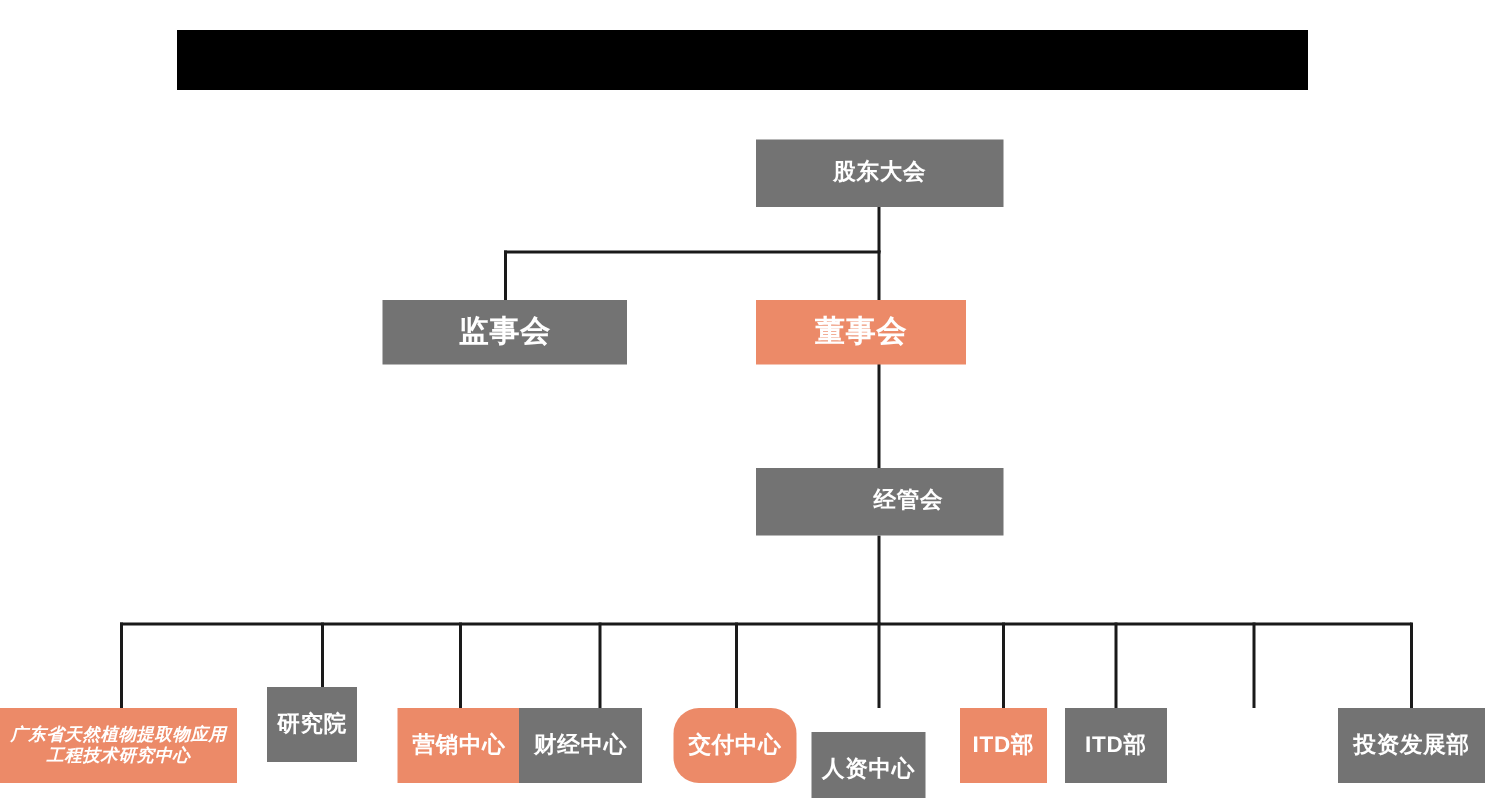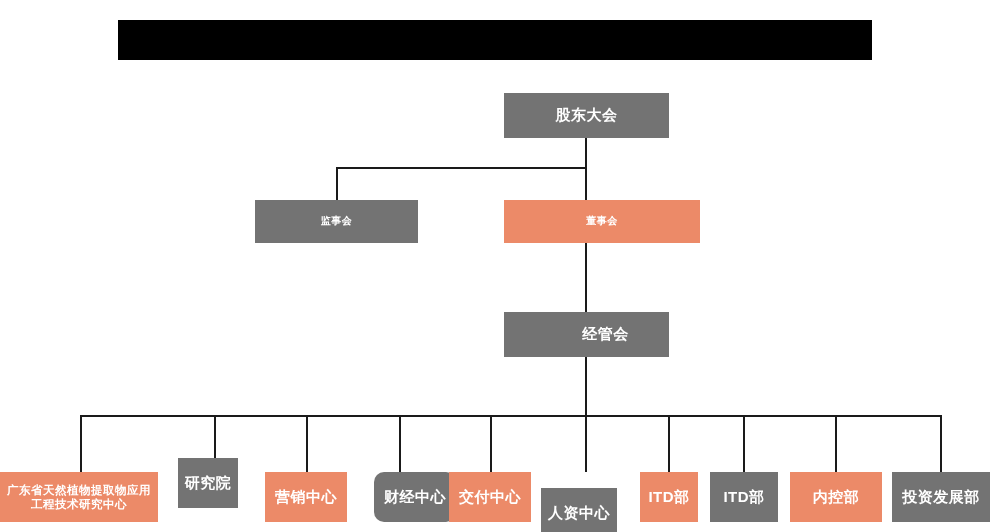--- a/index.html
+++ b/index.html
@@ -56,24 +56,24 @@
     font-weight: bold;
     letter-spacing: 0.5px;
     line-height: 1.25;
     padding: 2px 4px;
     user-select: none;
   }
   .node.dark  { background: #737373; }
   .node.light { background: #EC8A68; }
 
   .node.lvl1 { font-size: 15px; }
-  .node.lvl2 { font-size: 10px; }
+  .node.lvl2 { font-size: 20px; }
   .node.lvl3 { font-size: 15px; }
   .node.dept { font-size: 15px; }
-  .node.dept.small { font-size: 11.5px; font-weight: bold; }
+  .node.dept.small { font-size: 11.5px; font-weight: bold; font-style: italic; }
 </style>
 </head>
 <body>
 
 <div id="org-chart">
 
   <div class="title-banner">
     <span></span>
   </div>
 
@@ -102,61 +102,58 @@
   <div class="line v" style="left:835px; top:415px; height:57px;"></div>
   <div class="line v" style="left:940px; top:415px; height:57px;"></div>
 
   <div class="node lvl1 dark" style="left:504px; top:93px; width:165px; height:45px;">
     <span>股东大会</span>
   </div>
 
   <div class="node lvl2 dark" style="left:255px; top:200px; width:163px; height:43px;">
     <span>监事会</span>
   </div>
-  <div class="node lvl2 light" style="left:504px; top:200px; width:196px; height:43px;">
+  <div class="node lvl2 light" style="left:504px; top:200px; width:140px; height:43px;">
     <span>董事会</span>
   </div>
 
   <div class="node lvl3 dark" style="left:504px; top:312px; width:165px; height:45px;padding-left:42px;">
     <span>经管会</span>
   </div>
 
   <div class="node dept small light" style="left:0px; top:472px; width:158px; height:50px;">
     <span>广东省天然植物提取物应用工程技术研究中心</span>
   </div>
 
   <div class="node dept dark" style="left:178px; top:458px; width:60px; height:50px;">
     <span>研究院</span>
   </div>
 
   <div class="node dept light" style="left:265px; top:472px; width:82px; height:50px;">
     <span>营销中心</span>
   </div>
 
-  <div class="node dept dark" style="left:374px; top:472px; width:82px; height:50px;border-radius:10px;">
+  <div class="node dept dark" style="left:346px; top:472px; width:82px; height:50px;">
     <span>财经中心</span>
   </div>
 
-  <div class="node dept light" style="left:449px; top:472px; width:82px; height:50px;">
+  <div class="node dept light" style="left:449px; top:472px; width:82px; height:50px;border-radius:17px;">
     <span>交付中心</span>
   </div>
 
   <div class="node dept dark" style="left:541px; top:472px; width:76px; height:50px;margin-top:16px;">
     <span>人资中心</span>
   </div>
 
   <div class="node dept light" style="left:640px; top:472px; width:58px; height:50px;">
     <span>ITD部</span>
   </div>
 
   <div class="node dept dark" style="left:710px; top:472px; width:68px; height:50px;">
     <span>ITD部</span>
   </div>
 
-  <div class="node dept light" style="left:790px; top:472px; width:92px; height:50px;">
-    <span>内控部</span>
-  </div>
 
   <div class="node dept dark" style="left:892px; top:472px; width:98px; height:50px;align-items:center;">
     <span>投资发展部</span>
   </div>
 
 </div>
 
 </body></html>

